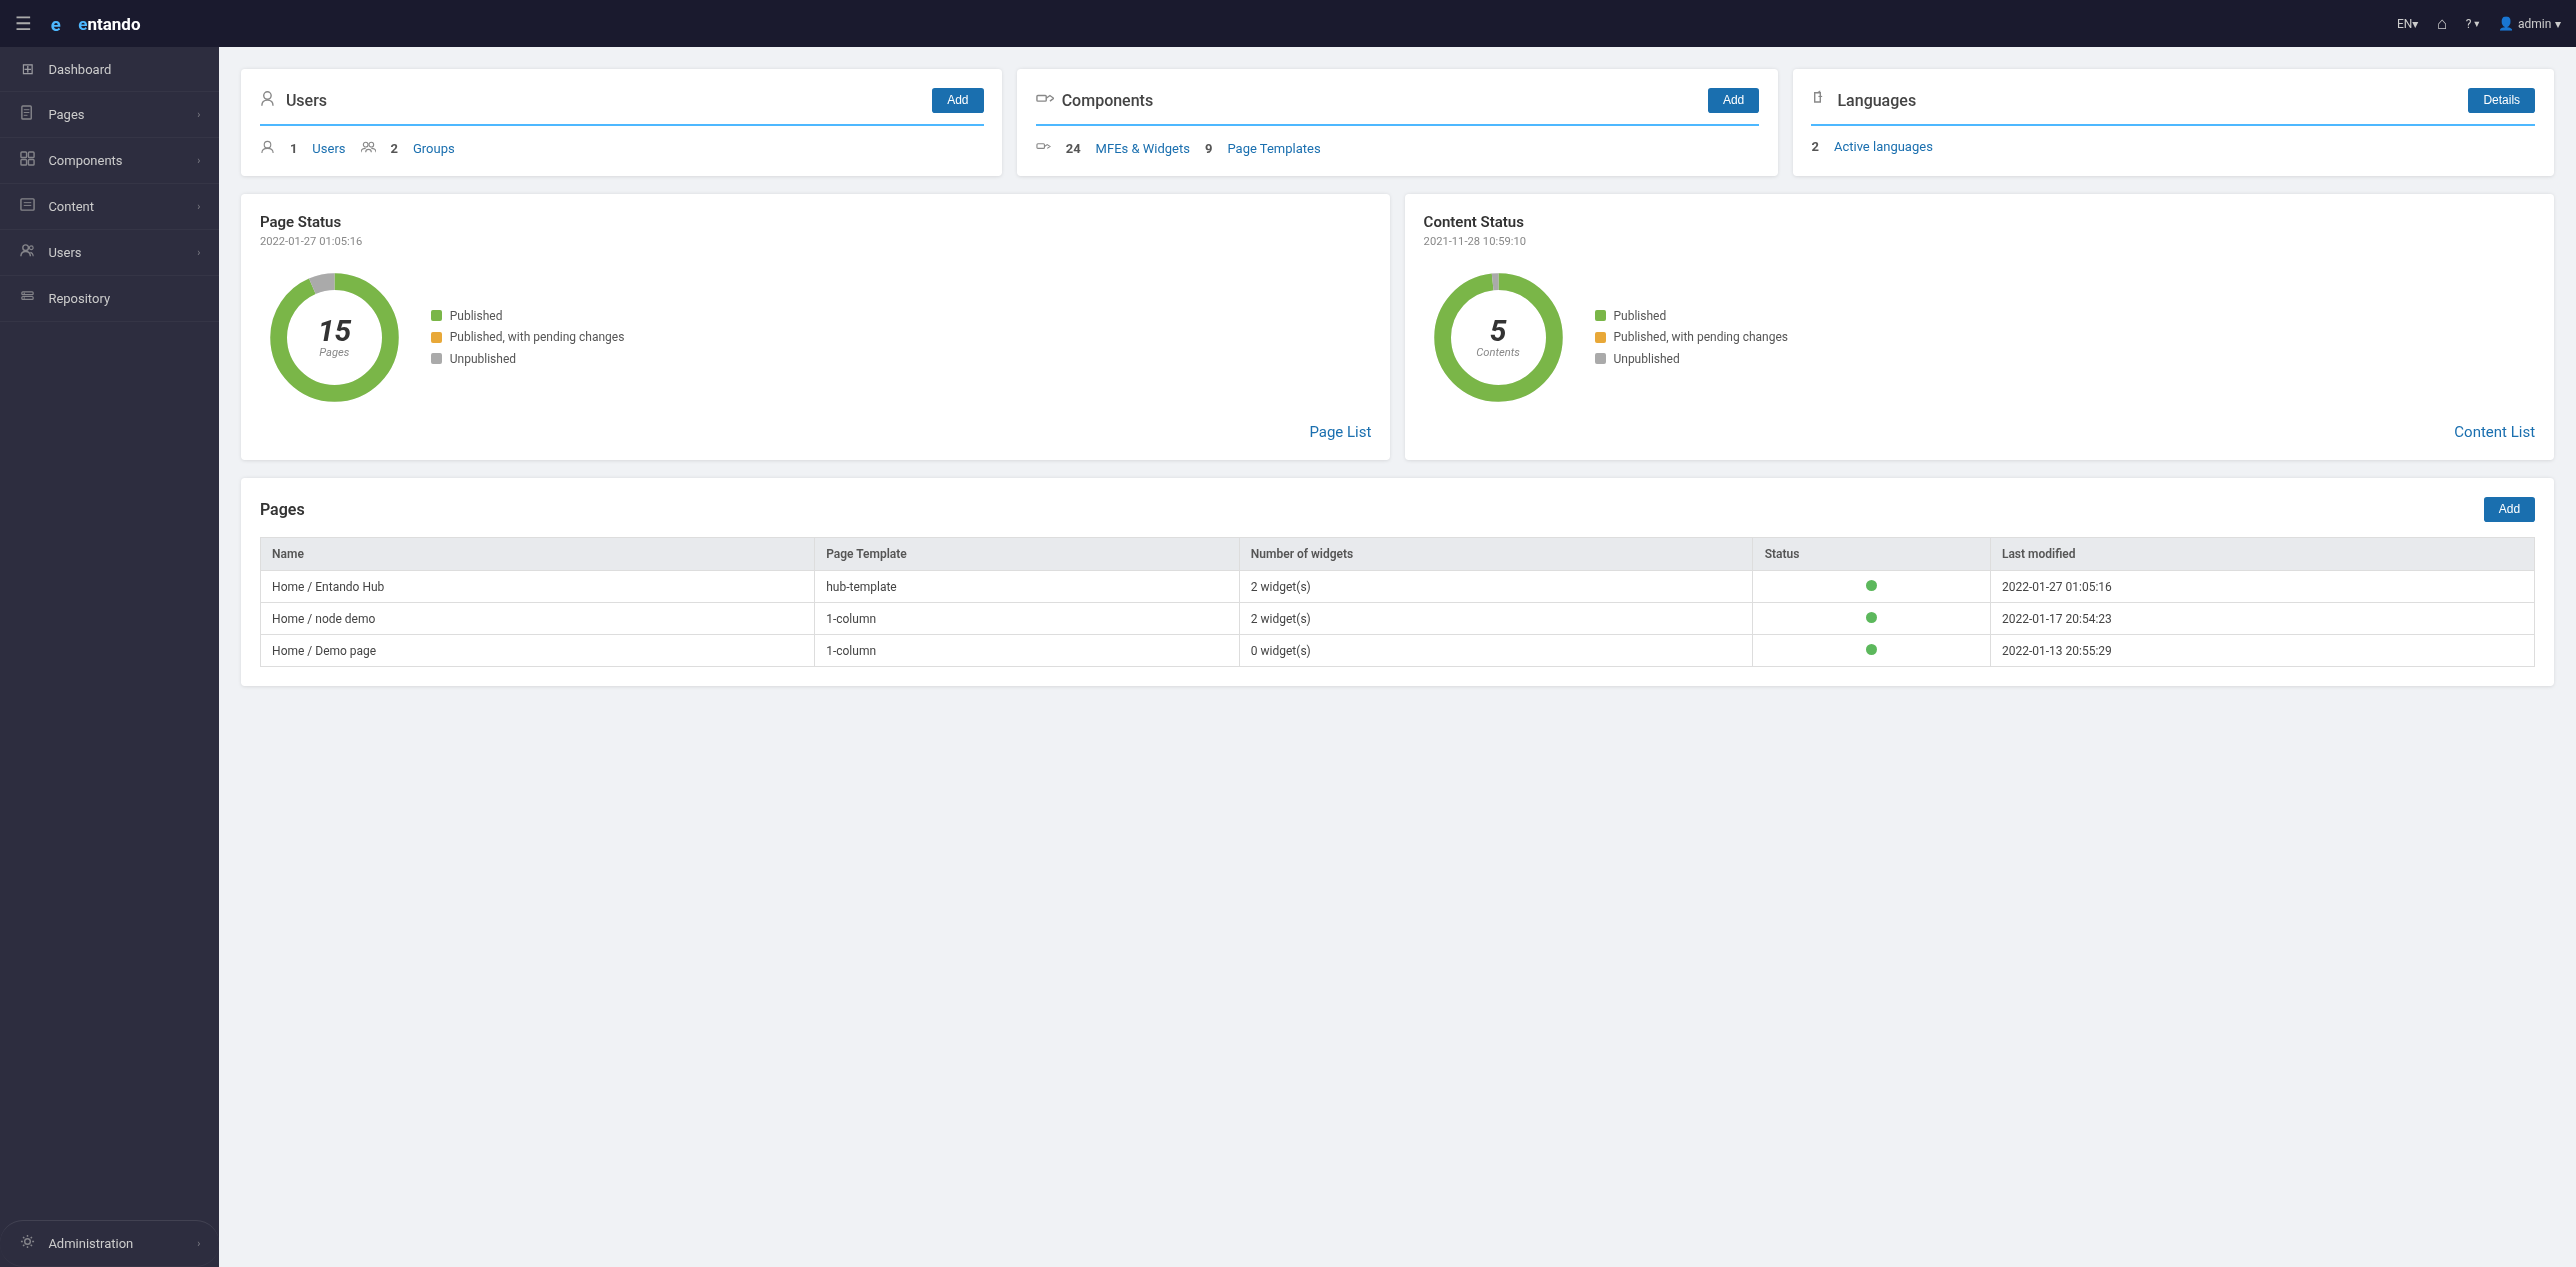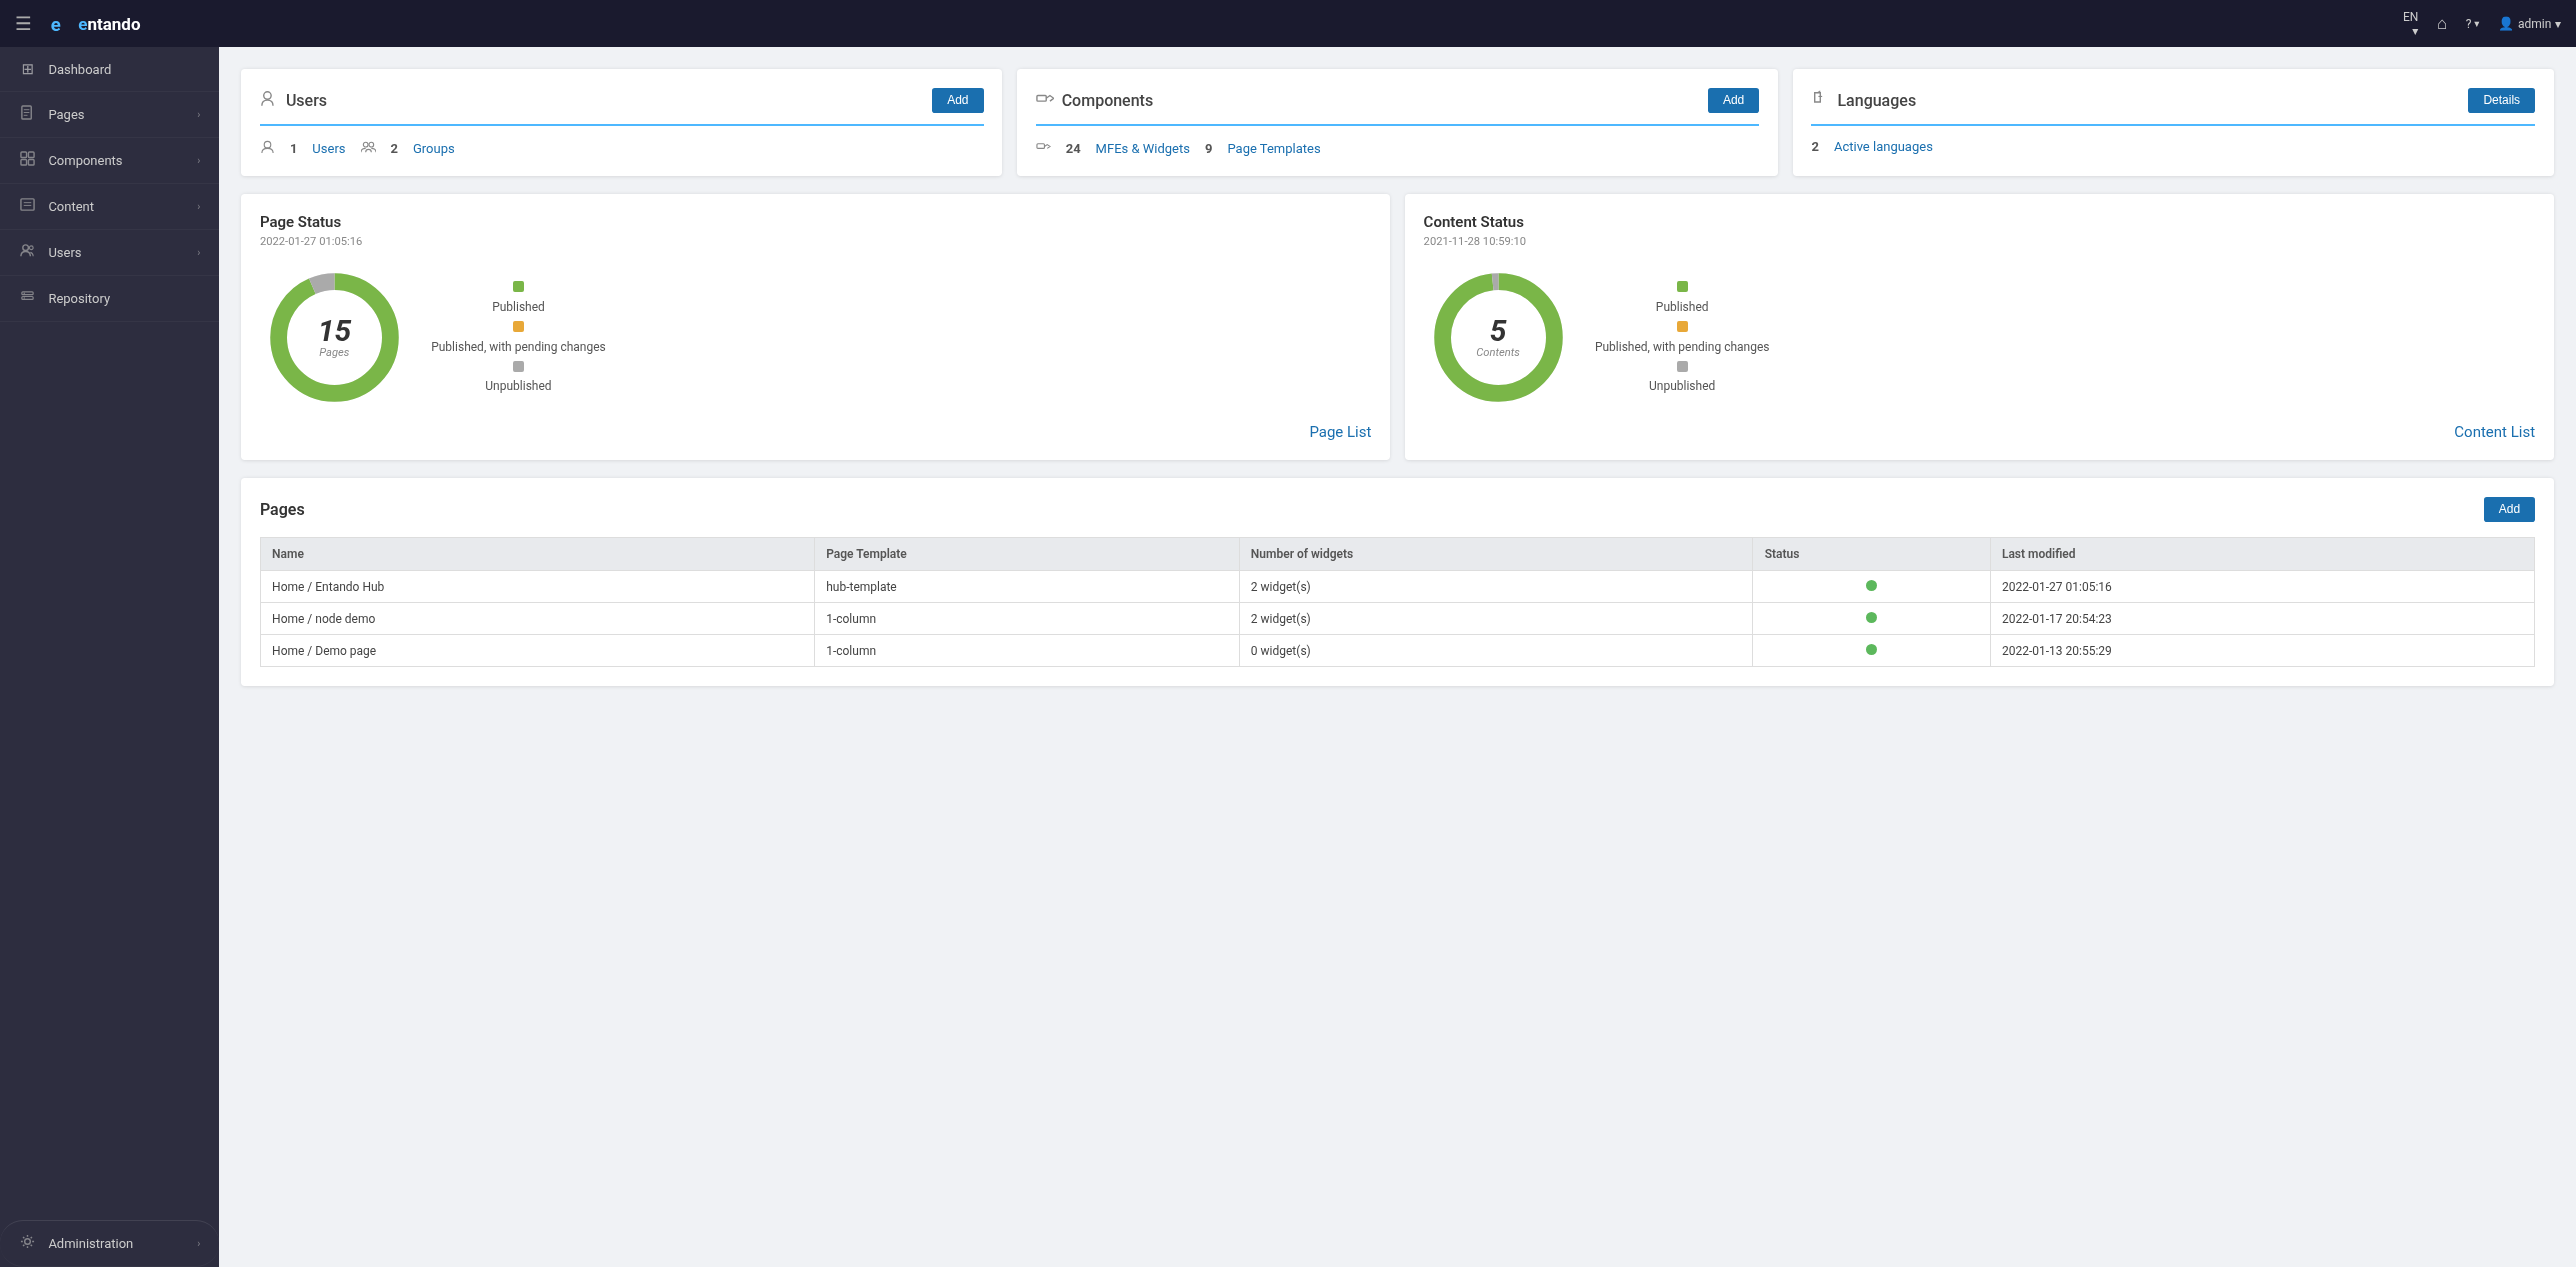--- a/index.html
+++ b/index.html
@@ -13,21 +13,21 @@
       align-items: center;
       height: 47px;
       padding: 0 15px;
       flex-shrink: 0;
       z-index: 100;
     }
     .topnav-hamburger { font-size: 18.6px; cursor: pointer; margin-right: 15px; color: #aaa; }
     .topnav-logo { display: flex; align-items: center; gap: 5.6px; font-size: 17px; font-weight: bold; color: #fff; }
     .topnav-logo span { color: #4db8ff; }
     .topnav-right { margin-left: auto; display: flex; align-items: center; gap: 18.6px; font-size: 12px; color: #ccc; }
-    .topnav-right .lang { display: flex; align-items: flex-end; gap: 0; cursor: pointer; flex-direction: column; }
+    .topnav-right .lang { display: flex; align-items: flex-end; gap: 0; cursor: pointer; }
     .topnav-right .nav-icon { font-size: 17px; cursor: pointer; }
     .topnav-right .user { display: flex; align-items: center; gap: 3.7px; cursor: pointer; }
 
     
     .main-layout { display: flex; flex: 1; overflow: hidden; }
 
     
     .sidebar {
       background: #2d2d3f;
       width: 219px;
@@ -99,21 +99,21 @@
     .status-row { display: flex; gap: 15px; }
     .status-card { background: #fff; border-radius: 3.7px; box-shadow: 0 0.9px 3.7px rgba(0,0,0,0.1); padding: 18.6px; flex: 1; }
     .status-card-title { font-size: 15px; font-weight: 600; color: #333; margin-bottom: 3.7px; }
     .status-card-date { font-size: 11.2px; color: #888; margin-bottom: 15px; }
     .status-card-body { display: flex; align-items: center; gap: 22.3px; }
     .donut-container { position: relative; width: 149px; height: 149px; flex-shrink: 0; font-style: italic; }
     .donut-label { position: absolute; top: 50%; left: 50%; transform: translate(-50%, -50%); text-align: center; }
     .donut-number { font-size: 30px; font-weight: bold; color: #333; line-height: 1; }
     .donut-sublabel { font-size: 11.2px; color: #888; }
     .legend { display: flex; flex-direction: column; gap: 7.4px; font-size: 12px; color: #555; }
-    .legend-item { display: flex; align-items: center; gap: 7.4px; flex-direction: column; }
+    .legend-item { display: flex; align-items: center; gap: 7.4px; }
     .legend-dot { width: 11.2px; height: 11.2px; border-radius: 1.9px; flex-shrink: 0; }
     .status-card-footer { text-align: right; margin-top: 11.2px; }
 
     
     .pages-card { background: #fff; border-radius: 3.7px; box-shadow: 0 0.9px 3.7px rgba(0,0,0,0.1); padding: 18.6px; }
     .pages-header { display: flex; align-items: center; justify-content: space-between; margin-bottom: 15px; }
     .pages-title { font-size: 16px; font-weight: 600; color: #333; }
     table { width: 100%; border-collapse: collapse; font-size: 12px; }
     thead tr { background: #e8eaed; }
     thead th { padding: 9.3px 11.2px; text-align: left; font-weight: 600; color: #555; border: 0.9px solid #ddd; }

